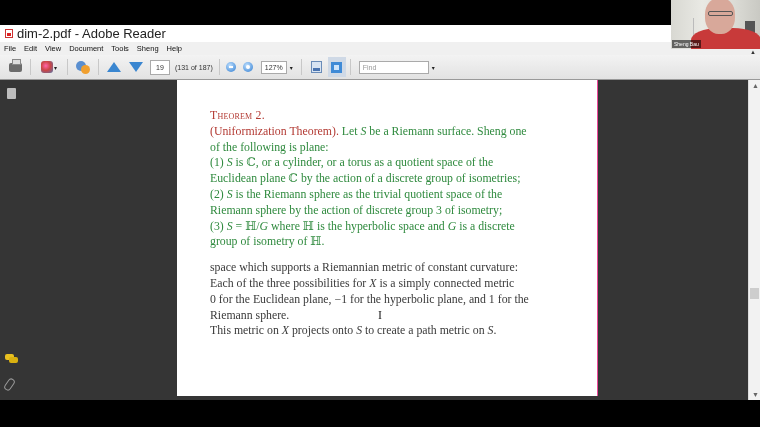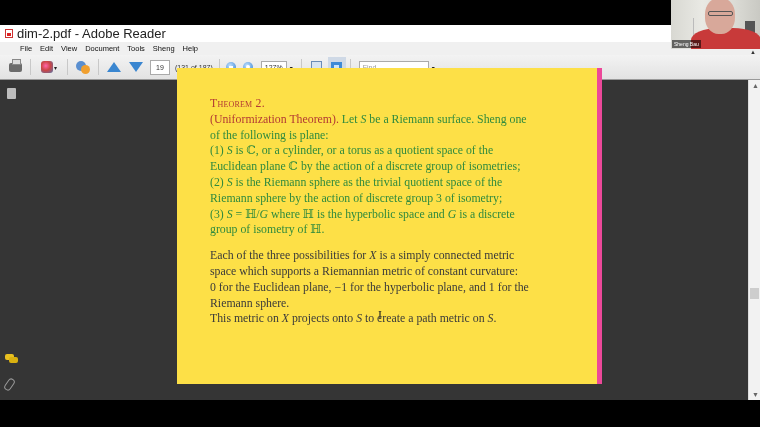--- a/index.html
+++ b/index.html
@@ -17,21 +17,21 @@
     position: relative; box-sizing: border-box;
   }
   .titlebar .pdf-icon::after {
     content: ""; position: absolute; left: 1px; top: 3px; width: 4px; height: 3px; background: #d22;
   }
   .menubar {
     position: absolute; left: 0; top: 42px; width: 760px; height: 13px;
     background: #f0f0f0; display: flex; align-items: center; font-size: 7.5px; color: #111;
   }
   .menubar span { padding: 0 4px; }
-  .menubar span:first-child { padding-left: 20px; }
+  .menubar span:first-child { padding-left: 4px; }
   .toolbar {
     position: absolute; left: 0; top: 55px; width: 760px; height: 24px;
     background: linear-gradient(#f3f3f3, #e2e2e2); border-bottom: 1px solid #999;
     display: flex; align-items: center; font-size: 7px; color: #333;
   }
   .tb-btn { width: 18px; height: 18px; display: flex; align-items: center; justify-content: center; margin: 0 2px; }
   .sep { width: 1px; height: 16px; background: #c8c8c8; margin: 0 4px; }
   .printer { width: 13px; height: 9px; background: #6b6b6b; border-radius: 2px; position: relative; }
   .printer::before { content:""; position:absolute; left:3px; top:-4px; width:7px; height:4px; background:#ddd; border:1px solid #888; }
   .createpdf { width: 12px; height: 12px; border-radius: 3px; background: radial-gradient(circle at 40% 40%, #f6a 0, #c44 45%, #57a 100%); }
@@ -71,22 +71,22 @@
   }
   .pages-icon::before { content:""; position:absolute; left:-2px; top:2px; width:9px; height:11px; background:#9c9c9c; z-index:-1; }
   .comments-icon { position: absolute; left: 5px; top: 354px; width: 14px; height: 10px; }
   .comments-icon::before { content:""; position:absolute; left:0; top:0; width:9px; height:6px; background:#e8c020; border-radius:2px; }
   .comments-icon::after { content:""; position:absolute; left:4px; top:3px; width:9px; height:6px; background:#d9b010; border-radius:2px; }
   .attach-icon {
     position: absolute; left: 6px; top: 378px; width: 5px; height: 11px; border: 1.5px solid #9a9a9a;
     border-radius: 4px; transform: rotate(35deg);
   }
   .page {
-    position: absolute; left: 177px; top: 68px; width: 420px; height: 316px; background: #fde047;
-    border-right: 5px solid #ec4899;
+    position: absolute; left: 177px; top: 80px; width: 420px; height: 316px; background: #ffffff;
+    border-right: 1px solid #ec4899;
   }
   .page-text {
     position: absolute; left: 33px; top: 28px; width: 370px;
     font-family: "Liberation Serif", "DejaVu Serif", serif; font-size: 11.8px; line-height: 15.8px;
   }
   .theorem-head { color: #b33a33; font-variant: small-caps; letter-spacing: 0.2px; }
   .theorem-name { color: #b33a33; }
   .green { color: #2f8a3e; }
   .body-text { color: #3a3a3a; }
   .para-gap { height: 10px; }
@@ -185,22 +185,22 @@
     <div class="theorem-head">Theorem 2.</div>
     <div class="green"><span class="theorem-name">(Uniformization Theorem).</span><span> Let </span><em>S</em><span> be a Riemann surface. Sheng one</span></div>
     <div class="green">of the following is plane:</div>
     <div class="green"><span>(1) </span><em>S</em><span> is ℂ, or a cylinder, or a torus as a quotient space of the</span></div>
     <div class="green">Euclidean plane ℂ by the action of a discrete group of isometries;</div>
     <div class="green"><span>(2) </span><em>S</em><span> is the Riemann sphere as the trivial quotient space of the</span></div>
     <div class="green">Riemann sphere by the action of discrete group 3 of isometry;</div>
     <div class="green"><span>(3) </span><em>S</em><span> = ℍ/</span><em>G</em><span> where ℍ is the hyperbolic space and </span><em>G</em><span> is a discrete</span></div>
     <div class="green">group of isometry of ℍ.</div>
     <div class="para-gap"></div>
+    <div class="body-text">space which supports a Riemannian metric of constant curvature:</div>
     <div class="body-text"><span>Each of the three possibilities for </span><em>X</em><span> is a simply connected metric</span></div>
-    <div class="body-text">space which supports a Riemannian metric of constant curvature:</div>
     <div class="body-text">0 for the Euclidean plane, −1 for the hyperbolic plane, and 1 for the</div>
     <div class="body-text">Riemann sphere.</div>
     <div class="body-text"><span>This metric on </span><em>X</em><span> projects onto </span><em>S</em><span> to create a path metric on </span><em>S</em><span>.</span></div>
   </div>
 </div>
 
 <span class="ibeam">I</span>
 
 <div class="scrollbar">
   <span class="scroll-up">▲</span>

